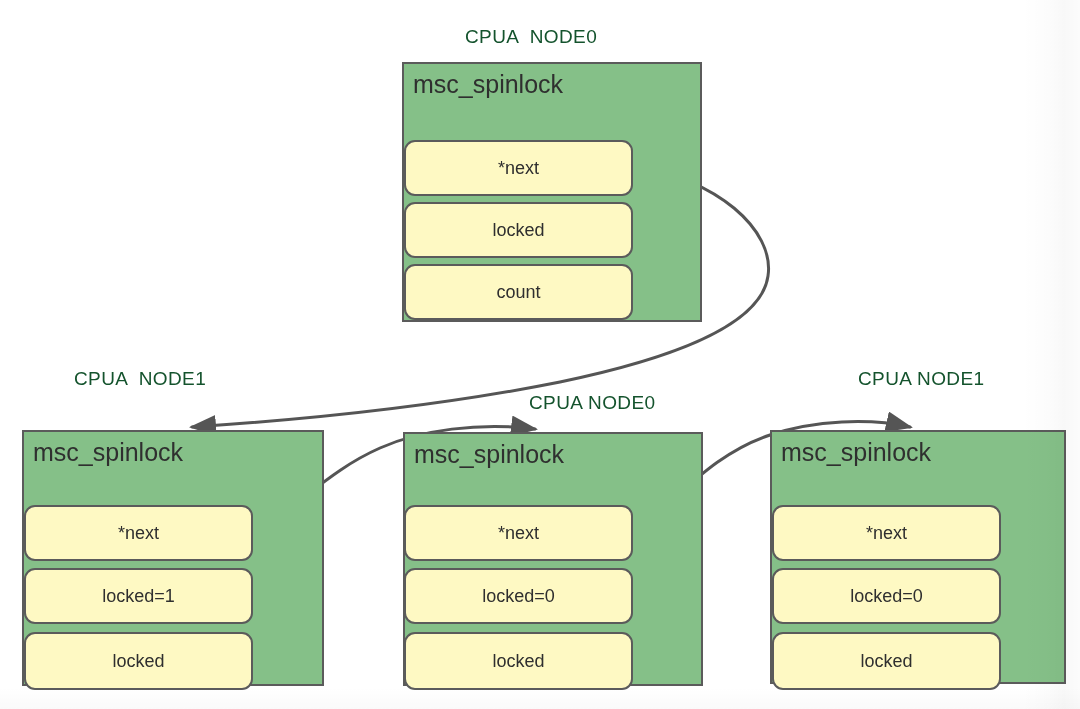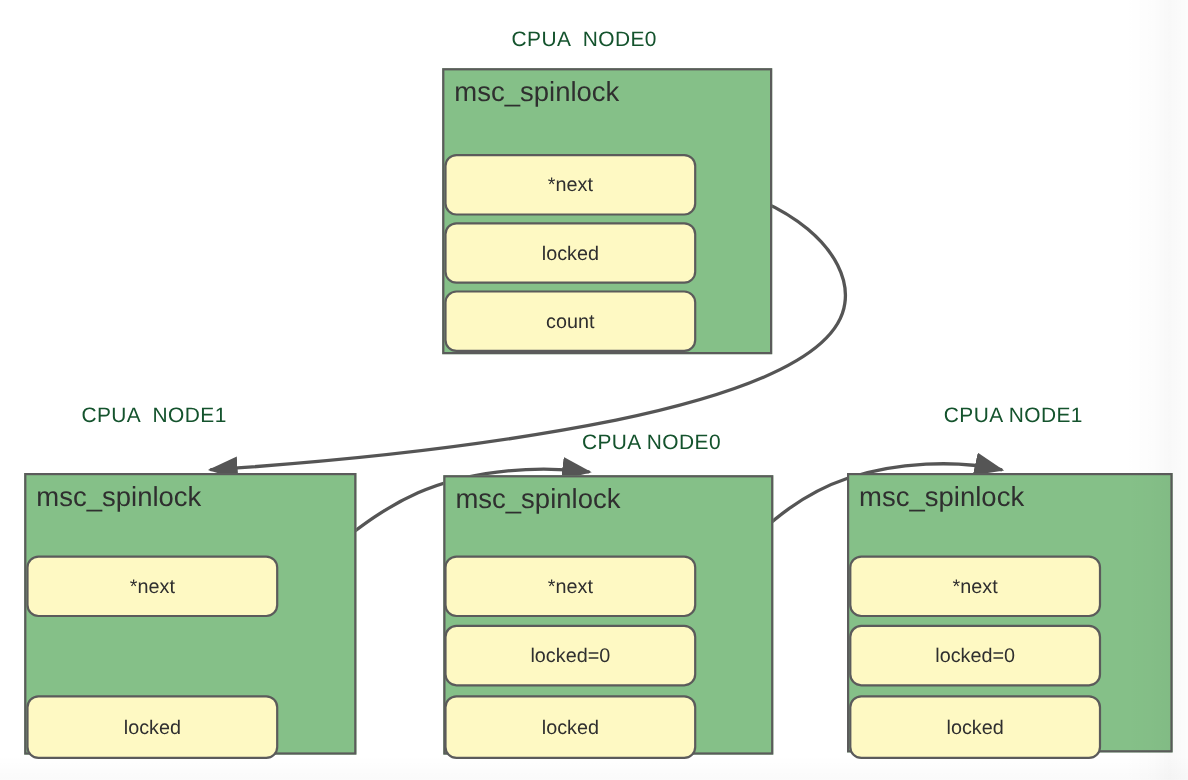--- a/index.html
+++ b/index.html
@@ -123,20 +123,21 @@
   <div class="field" style="left:404px; top:140px; width:229px; height:56px;">*next</div>
   <div class="field" style="left:404px; top:202px; width:229px; height:56px;">locked</div>
   <div class="field" style="left:404px; top:264px; width:229px; height:56px;">count</div>
 
   <div class="cpu-title" style="left:74px; top:368px;">CPUA  NODE1</div>
 
   <div class="node-box" style="left:22px; top:430px; width:302px; height:256px;">
     <div class="node-label">msc_spinlock</div>
   </div>
   <div class="field" style="left:24px; top:505px; width:229px; height:56px;">*next</div>
+  <div class="field" style="left:24px; top:568px; width:229px; height:56px;">locked=1</div>
   <div class="field" style="left:24px; top:632px; width:229px; height:58px;">locked</div>
 
   <div class="cpu-title" style="left:529px; top:392px;">CPUA NODE0</div>
 
   <div class="node-box" style="left:403px; top:432px; width:300px; height:254px;">
     <div class="node-label">msc_spinlock</div>
   </div>
   <div class="field" style="left:404px; top:505px; width:229px; height:56px;">*next</div>
   <div class="field" style="left:404px; top:568px; width:229px; height:56px;">locked=0</div>
   <div class="field" style="left:404px; top:632px; width:229px; height:58px;">locked</div>

